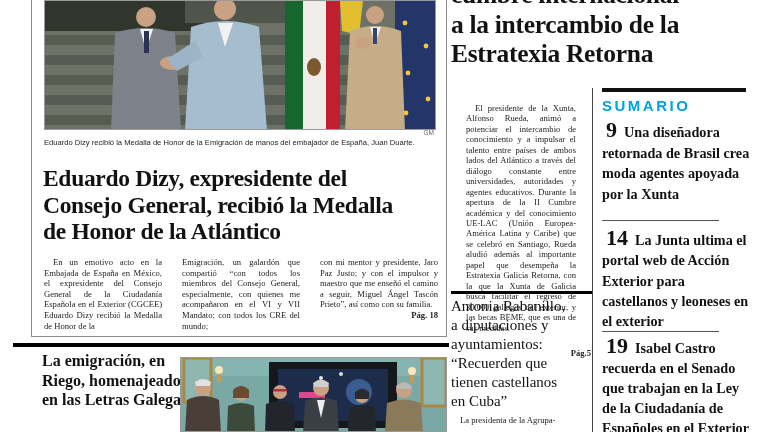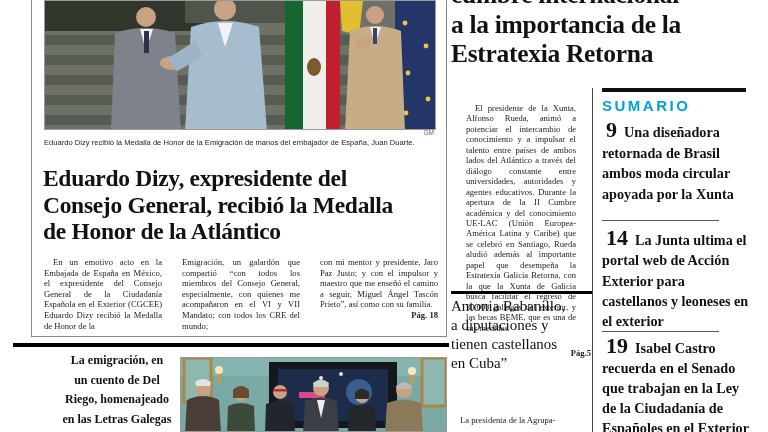--- a/index.html
+++ b/index.html
@@ -18,21 +18,21 @@
   .indent{text-indent:9px;}
   .pref{display:block;text-align:right;font-weight:bold;}
 
   
   .thick-rule{background:#000;}
   .rule-left{left:13px;top:343px;width:436px;height:4px;}
   .rule-center{left:451px;top:291px;width:141px;height:3px;}
   .v-rule{left:592px;top:88px;width:1px;height:344px;background:#444;}
 
   
-  .bl-headline{left:42px;top:351px;width:150px;font-weight:bold;font-size:12px;line-height:19.5px;color:#121212;text-align:center;}
+  .bl-headline{left:42px;top:351px;width:150px;font-weight:bold;font-size:16px;line-height:19.5px;color:#121212;}
   .photo2{left:180px;top:357px;width:267px;height:75px;border:1px solid #9a9a9a;box-sizing:border-box;overflow:hidden;}
 
   
   .center-headline{left:451px;top:-20px;width:262px;font-weight:bold;font-size:25.5px;line-height:29.5px;color:#121212;letter-spacing:-0.3px;}
   .center-body{left:451px;top:88px;width:140px;font-size:8.6px;line-height:10.45px;text-align:justify;color:#1c1c1c;}
   .center-body p{margin:15px;}
   .second-headline{left:451px;top:297px;width:142px;font-weight:normal;font-size:15px;line-height:19px;color:#121212;}
   .second-body{left:451px;top:415px;width:140px;font-size:8.6px;line-height:10.45px;color:#1c1c1c;text-indent:9px;}
 
   
@@ -115,21 +115,20 @@
   <div class="abs cols">
     <p class="indent">En un emotivo acto en la Embajada de España en México, el expresidente del Consejo General de la Ciudadanía Española en el Exterior (CGCEE) Eduardo Dizy recibió la Medalla de Honor de la</p>
     <p>Emigración, un galardón que compartió “con todos los miembros del Consejo General, especialmente, con quienes me acompañaron en el VI y VII Mandato; con todos los CRE del mundo;</p>
     <p><span>con mi mentor y presidente, Jaro Paz Justo; y con el impulsor y maestro que me enseñó el camino a seguir, Miguel Ángel Tascón Prieto”, así como con su familia.</span><span class="pref">Pág. 18</span></p>
   </div>
 
   <div class="abs thick-rule rule-left"></div>
 
   <h2 class="abs bl-headline" style="margin:0;">
     <span style="display:block">La emigración, en</span>
-    <span style="display:block">un cuento de Del</span>
     <span style="display:block">Riego, homenajeado</span>
     <span style="display:block">en las Letras Galegas</span>
   </h2>
 
   <div class="abs photo2">
     <svg width="267" height="75" viewBox="0 0 267 75">
       <rect x="0" y="0" width="267" height="75" fill="#7aa9a5"></rect>
       <rect x="0" y="0" width="267" height="18" fill="#86b4b0"></rect>
 
       <rect x="3" y="0" width="27" height="44" fill="#8fb7b2" stroke="#ab8742" stroke-width="3"></rect>
@@ -166,47 +165,49 @@
         <path d="M168 50 Q181 44 194 50 L195 75 L167 75 Z" fill="#23262b"></path>
         <circle cx="223" cy="32" r="8" fill="#c9a183"></circle>
           <path d="M215 28 Q223 21 231 28 L230 31 L216 31 Z" fill="#b9b9b9"></path>
         <path d="M206 45 Q223 38 240 45 L242 75 L204 75 Z" fill="#8a7a5a"></path>
       </g>
     </svg>
   </div>
 
   <h1 class="abs center-headline" style="margin:0;">
     <span style="display:block">cumbre internacional</span>
-    <span style="display:block">a la importancia de la</span>
+    <span style="display:block">a la intercambio de la</span>
     <span style="display:block">Estratexia Retorna</span>
   </h1>
 
   <div class="abs center-body">
     <p class="indent">El presidente de la Xunta, Alfonso Rueda, animó a potenciar el intercambio de conocimiento y a impulsar el talento entre países de ambos lados del Atlántico a través del diálogo constante entre universidades, autoridades y agentes educativos. Durante la apertura de la II Cumbre académica y del conocimiento UE-LAC (Unión Europea-América Latina y Caribe) que se celebró en Santiago, Rueda aludió además al importante papel que desempeña la Estratexia Galicia Retorna, con la que la Xunta de Galicia busca facilitar el regreso de 30.000 gallegos del exterior, y las becas BEME, que es una de sus medidas.</p>
     <span class="pref">Pág.5</span>
   </div>
 
   <div class="abs thick-rule rule-center"></div>
 
   <h2 class="abs second-headline" style="margin:0;">
     <span style="display:block">Antonia Rabanillo,</span>
     <span style="display:block">a diputaciones y</span>
+    <span style="display:block">ayuntamientos:</span>
+    <span style="display:block">“Recuerden que</span>
     <span style="display:block">tienen castellanos</span>
     <span style="display:block">en Cuba”</span>
   </h2>
 
   <div class="abs second-body">La presidenta de la Agrupa-</div>
 
   <div class="abs v-rule"></div>
 
   <div class="abs sum-bar"></div>
   <div class="abs sum-title" style="color: rgb(0, 162, 223);">SUMARIO</div>
 
   <div class="abs sum-item si-0">
-    <span class="s-num">9</span><span class="s-txt">Una diseñadora retornada de Brasil ambos moda circular apoyada por la Xunta</span>
+    <span class="s-num">9</span><span class="s-txt">Una diseñadora retornada de Brasil crea moda agentes apoyada por la Xunta</span>
   </div>
   <div class="abs sum-div sd-0"></div>
 
   <div class="abs sum-item si-1">
     <span class="s-num">14</span><span class="s-txt">La Junta ultima el portal web de Acción Exterior para castellanos y leoneses en el exterior</span>
   </div>
   <div class="abs sum-div sd-1"></div>
 
   <div class="abs sum-item si-2">
     <span class="s-num">19</span><span class="s-txt">Isabel Castro recuerda en el Senado que trabajan en la Ley de la Ciudadanía de Españoles en el Exterior</span>

